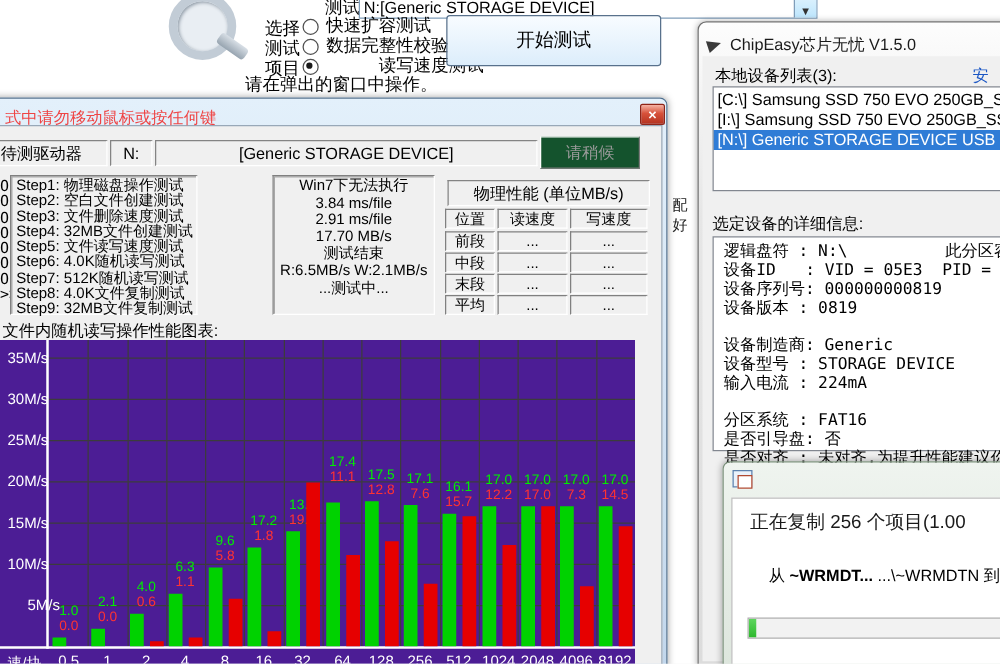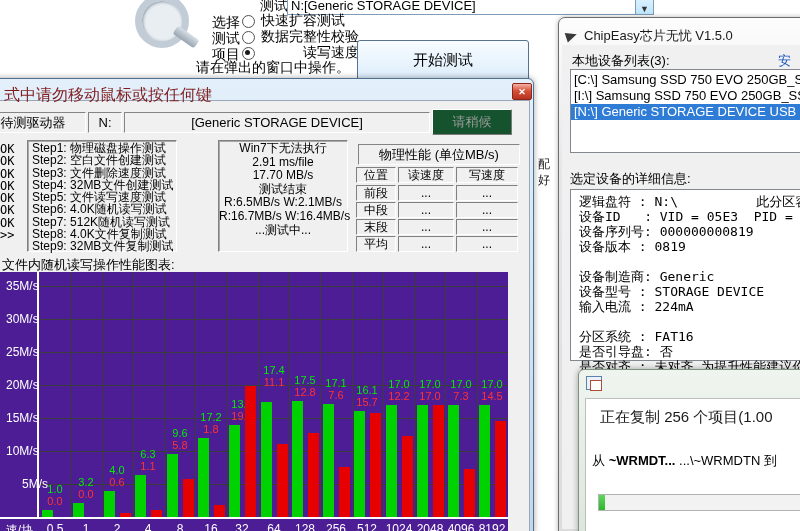--- a/index.html
+++ b/index.html
@@ -17,21 +17,21 @@
   .radio.sel::after{content:"";position:absolute;left:2px;top:2px;width:5px;height:5px;border-radius:50%;background:#1a1a1a;}
   .btn-start{background:linear-gradient(#f8fcff,#dcedfb);border:1px solid #58718c;border-radius:3px;
              font-size:15px;display:flex;align-items:center;justify-content:center;}
   .hint{font-size:14px;}
   .magnifier{width:40px;height:40px;border-radius:50%;border:7px solid #c2ccd6;background:#e9eef3;
              box-shadow:inset 1px 1px 3px #8b97a3;}
   .mag-handle{width:26px;height:10px;background:linear-gradient(#d8dfe6,#97a4b0);transform:rotate(35deg);border-radius:3px;}
   
   .win-frame{background:linear-gradient(#e3f0fb,#c2d7ec);border:1px solid #51708f;border-radius:6px 6px 0 0;
              box-shadow:0 0 6px rgba(0,0,0,.35);}
-  .win-title{font-size:16px;color:#7f1d1d;}
+  .win-title{font-size:13px;color:#ef4444;}
   .btn-close{background:linear-gradient(#f5b3a5,#d7513a 45%,#b43320);border:1px solid #8e2418;border-radius:2px;
              color:#fff;font-size:9px;font-weight:bold;display:flex;align-items:center;justify-content:center;}
   .client{background:#f0f0f0;border:1px solid #98a8b8;}
   .etched{background:#f0f0f0;border:1px solid;border-color:#848484 #fff #fff #848484;
           font-size:13px;display:flex;align-items:center;justify-content:center;}
   .sunken{background:#f0f0f0;border:1px solid;border-color:#808080 #fff #fff #808080;
           box-shadow:inset 1px 1px 0 #a8a8a8;}
   .btn-disabled{background:#14532d;border:1px solid;border-color:#fff #7a7a7a #7a7a7a #fff;
                 color:#9a9a9a;font-size:13px;display:flex;align-items:center;justify-content:center;}
   .mono{font-family:"DejaVu Sans Mono",monospace;}
@@ -98,21 +98,21 @@
     <span>快速扩容测试</span>
   </div>
   <div class="radio-row" style="left:112px;top:28px;">
     <span class="radio"></span>
     <span>数据完整性校验</span>
   </div>
   <div class="radio-row" style="left:112px;top:44px;gap:48px;">
     <span class="radio sel"></span>
     <span>读写速度测试</span>
   </div>
-  <div class="abs btn-start" style="left:227px;top:12px;width:170px;height:39px;margin-top:28px;">开始测试</div>
+  <div class="abs btn-start" style="left:227px;top:12px;width:170px;height:39px;">开始测试</div>
   <div class="abs hint" style="left:66px;top:59px;">请在弹出的窗口中操作。</div>
 </div>
 
 <div class="abs frag" style="left:538px;top:156px;width:22px;height:36px;">
   <div>配</div>
   <div>好</div>
 </div>
 
 <div class="abs win-frame" style="left:-40px;top:78px;width:572px;height:455px;"></div>
 <div class="abs win-title" style="left:4px;top:85px;z-index:3;">式中请勿移动鼠标或按任何键</div>
@@ -128,38 +128,38 @@
     <div class="marker-line">OK</div>
     <div class="marker-line">OK</div>
     <div class="marker-line">OK</div>
     <div class="marker-line">OK</div>
     <div class="marker-line">OK</div>
     <div class="marker-line">OK</div>
     <div class="marker-line">OK</div>
     <div class="marker-line">&gt;&gt;</div>
     <div class="marker-line">&nbsp;</div>
   </div>
-<div class="abs sunken" id="steps" style="left:27px;top:140px;width:150px;height:112px;padding:1px 0 0 4px;box-sizing:border-box;">
+<div class="abs sunken" id="steps" style="left:8px;top:140px;width:150px;height:112px;padding:1px 0 0 4px;box-sizing:border-box;">
     <div class="step-line">Step1: 物理磁盘操作测试</div>
     <div class="step-line">Step2: 空白文件创建测试</div>
     <div class="step-line">Step3: 文件删除速度测试</div>
     <div class="step-line">Step4: 32MB文件创建测试</div>
     <div class="step-line">Step5: 文件读写速度测试</div>
     <div class="step-line">Step6: 4.0K随机读写测试</div>
     <div class="step-line">Step7: 512K随机读写测试</div>
     <div class="step-line">Step8: 4.0K文件复制测试</div>
     <div class="step-line">Step9: 32MB文件复制测试</div>
   </div>
 <div class="abs sunken" id="results" style="left:218px;top:140px;width:130px;height:112px;padding-top:1px;box-sizing:border-box;">
     <div class="res-line">Win7下无法执行</div>
+    <div class="res-line">3.84 ms/file</div>
     <div class="res-line">2.91 ms/file</div>
     <div class="res-line">17.70 MB/s</div>
     <div class="res-line">测试结束</div>
     <div class="res-line">R:6.5MB/s W:2.1MB/s</div>
-    <div class="res-line">R:16.7MB/s W:16.4MB/s</div>
     <div class="res-line">...测试中...</div>
   </div>
 
 <div class="abs etched" style="left:358px;top:144px;width:160px;height:19px;font-size:13px;">物理性能 (单位MB/s)</div>
 <div class="abs" id="perf" style="left:356px;top:167px;width:166px;height:86px;">
     <div class="perf-cell" style="left: 0px; top: 0px; width: 38px;">位置</div>
     <div class="perf-cell" style="left: 42px; top: 0px; width: 54px;">读速度</div>
     <div class="perf-cell" style="left: 100px; top: 0px; width: 60px;">写速度</div>
     <div class="perf-cell" style="left: 0px; top: 18px; width: 38px;">前段</div>
     <div class="perf-cell" style="left: 42px; top: 18px; width: 54px;">...</div>
@@ -224,21 +224,21 @@
     <div class="xlab" style="left: 441px; top: 250px; width: 40px;">4096</div>
     <div class="xlab" style="left: 472px; top: 250px; width: 40px;">8192</div>
     <div class="bar green" style="left: 42px; top: 238px; width: 11px; height: 7px; background: rgb(0, 210, 0);"></div>
     <div class="vlabels" style="left: 33px; top: 211px;">
       <div style="color: rgb(0, 238, 0);">1.0</div>
       <div style="color: rgb(255, 50, 50);">0.0</div>
     </div>
     <div class="bar red" style="left: 58px; top: 245px; width: 11px; height: 0px; background: rgb(230, 0, 0);"></div>
     <div class="bar green" style="left: 73px; top: 231px; width: 11px; height: 14px; background: rgb(0, 210, 0);"></div>
     <div class="vlabels" style="left: 64px; top: 204px;">
-      <div style="color: rgb(0, 238, 0);">3.2</div>
+      <div style="color: rgb(0, 238, 0);">2.1</div>
       <div style="color: rgb(255, 50, 50);">0.0</div>
     </div>
     <div class="bar red" style="left: 89px; top: 245px; width: 11px; height: 0px; background: rgb(230, 0, 0);"></div>
     <div class="bar green" style="left: 104px; top: 219px; width: 11px; height: 26px; background: rgb(0, 210, 0);"></div>
     <div class="vlabels" style="left: 95px; top: 192px;">
       <div style="color: rgb(0, 238, 0);">4.0</div>
       <div style="color: rgb(255, 50, 50);">0.6</div>
     </div>
     <div class="bar red" style="left: 120px; top: 241px; width: 11px; height: 4px; background: rgb(230, 0, 0);"></div>
     <div class="bar green" style="left: 135px; top: 203px; width: 11px; height: 42px; background: rgb(0, 210, 0);"></div>
@@ -343,18 +343,18 @@
     <div class="detail-line">是否引导盘: 否</div>
     <div class="detail-line">是否对齐 : 未对齐,为提升性能建议你</div>
   </div>
 
 <div class="abs copy-frame" style="left:578px;top:369px;width:230px;height:162px;"></div>
 <div class="abs" style="left:586px;top:376px;display:flex;align-items:center;gap:6px;z-index:2;">
   <span class="copy-icon"></span>
 </div>
 <div class="abs copy-body" style="left:585px;top:398px;width:223px;height:133px;"></div>
 <div class="abs copy-heading" style="left:600px;top:408px;z-index:2;">正在复制 256 个项目(1.00 </div>
-<div class="abs fromto" style="left:592px;top:452px;z-index:2;">
+<div class="abs fromto" style="left:615px;top:452px;z-index:2;">
   <span>从 </span><span style="font-weight:bold">~WRMDT...</span><span>  ...\~WRMDTN 到</span>
 </div>
 <div class="abs progress" style="left:598px;top:494px;width:202px;height:15px;z-index:2;">
   <span class="fill" style="width:6px;"></span>
 </div>
 
 </body></html>

